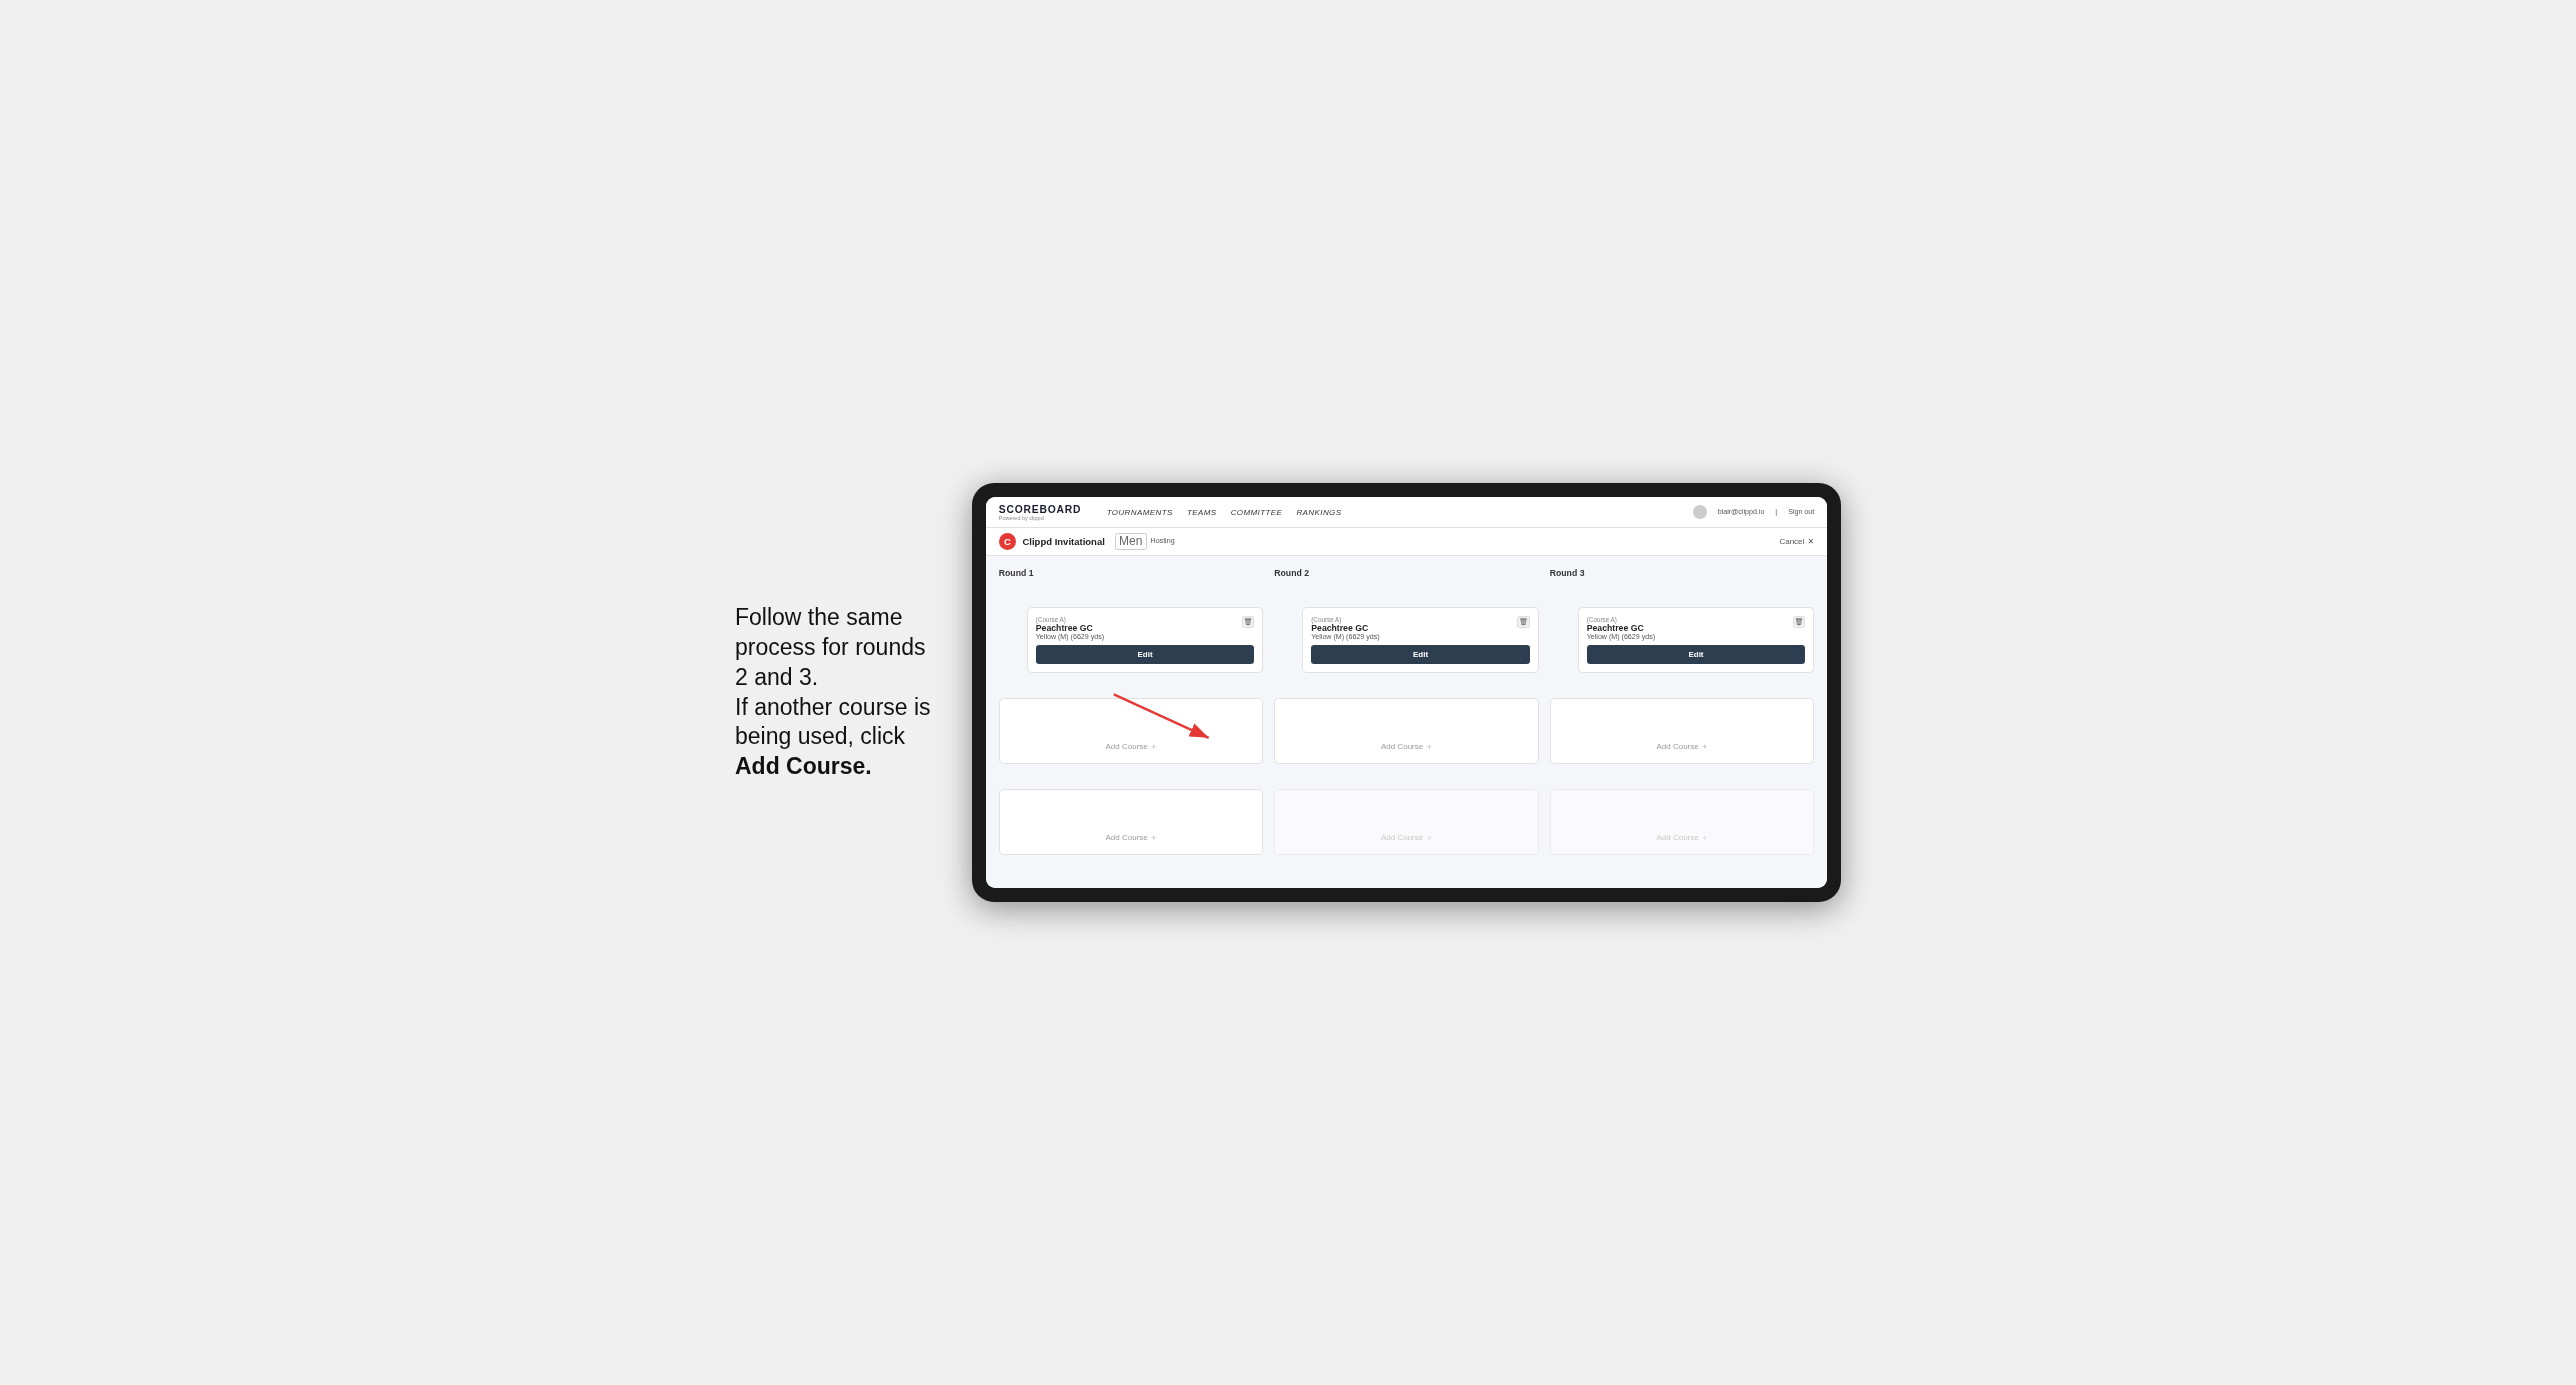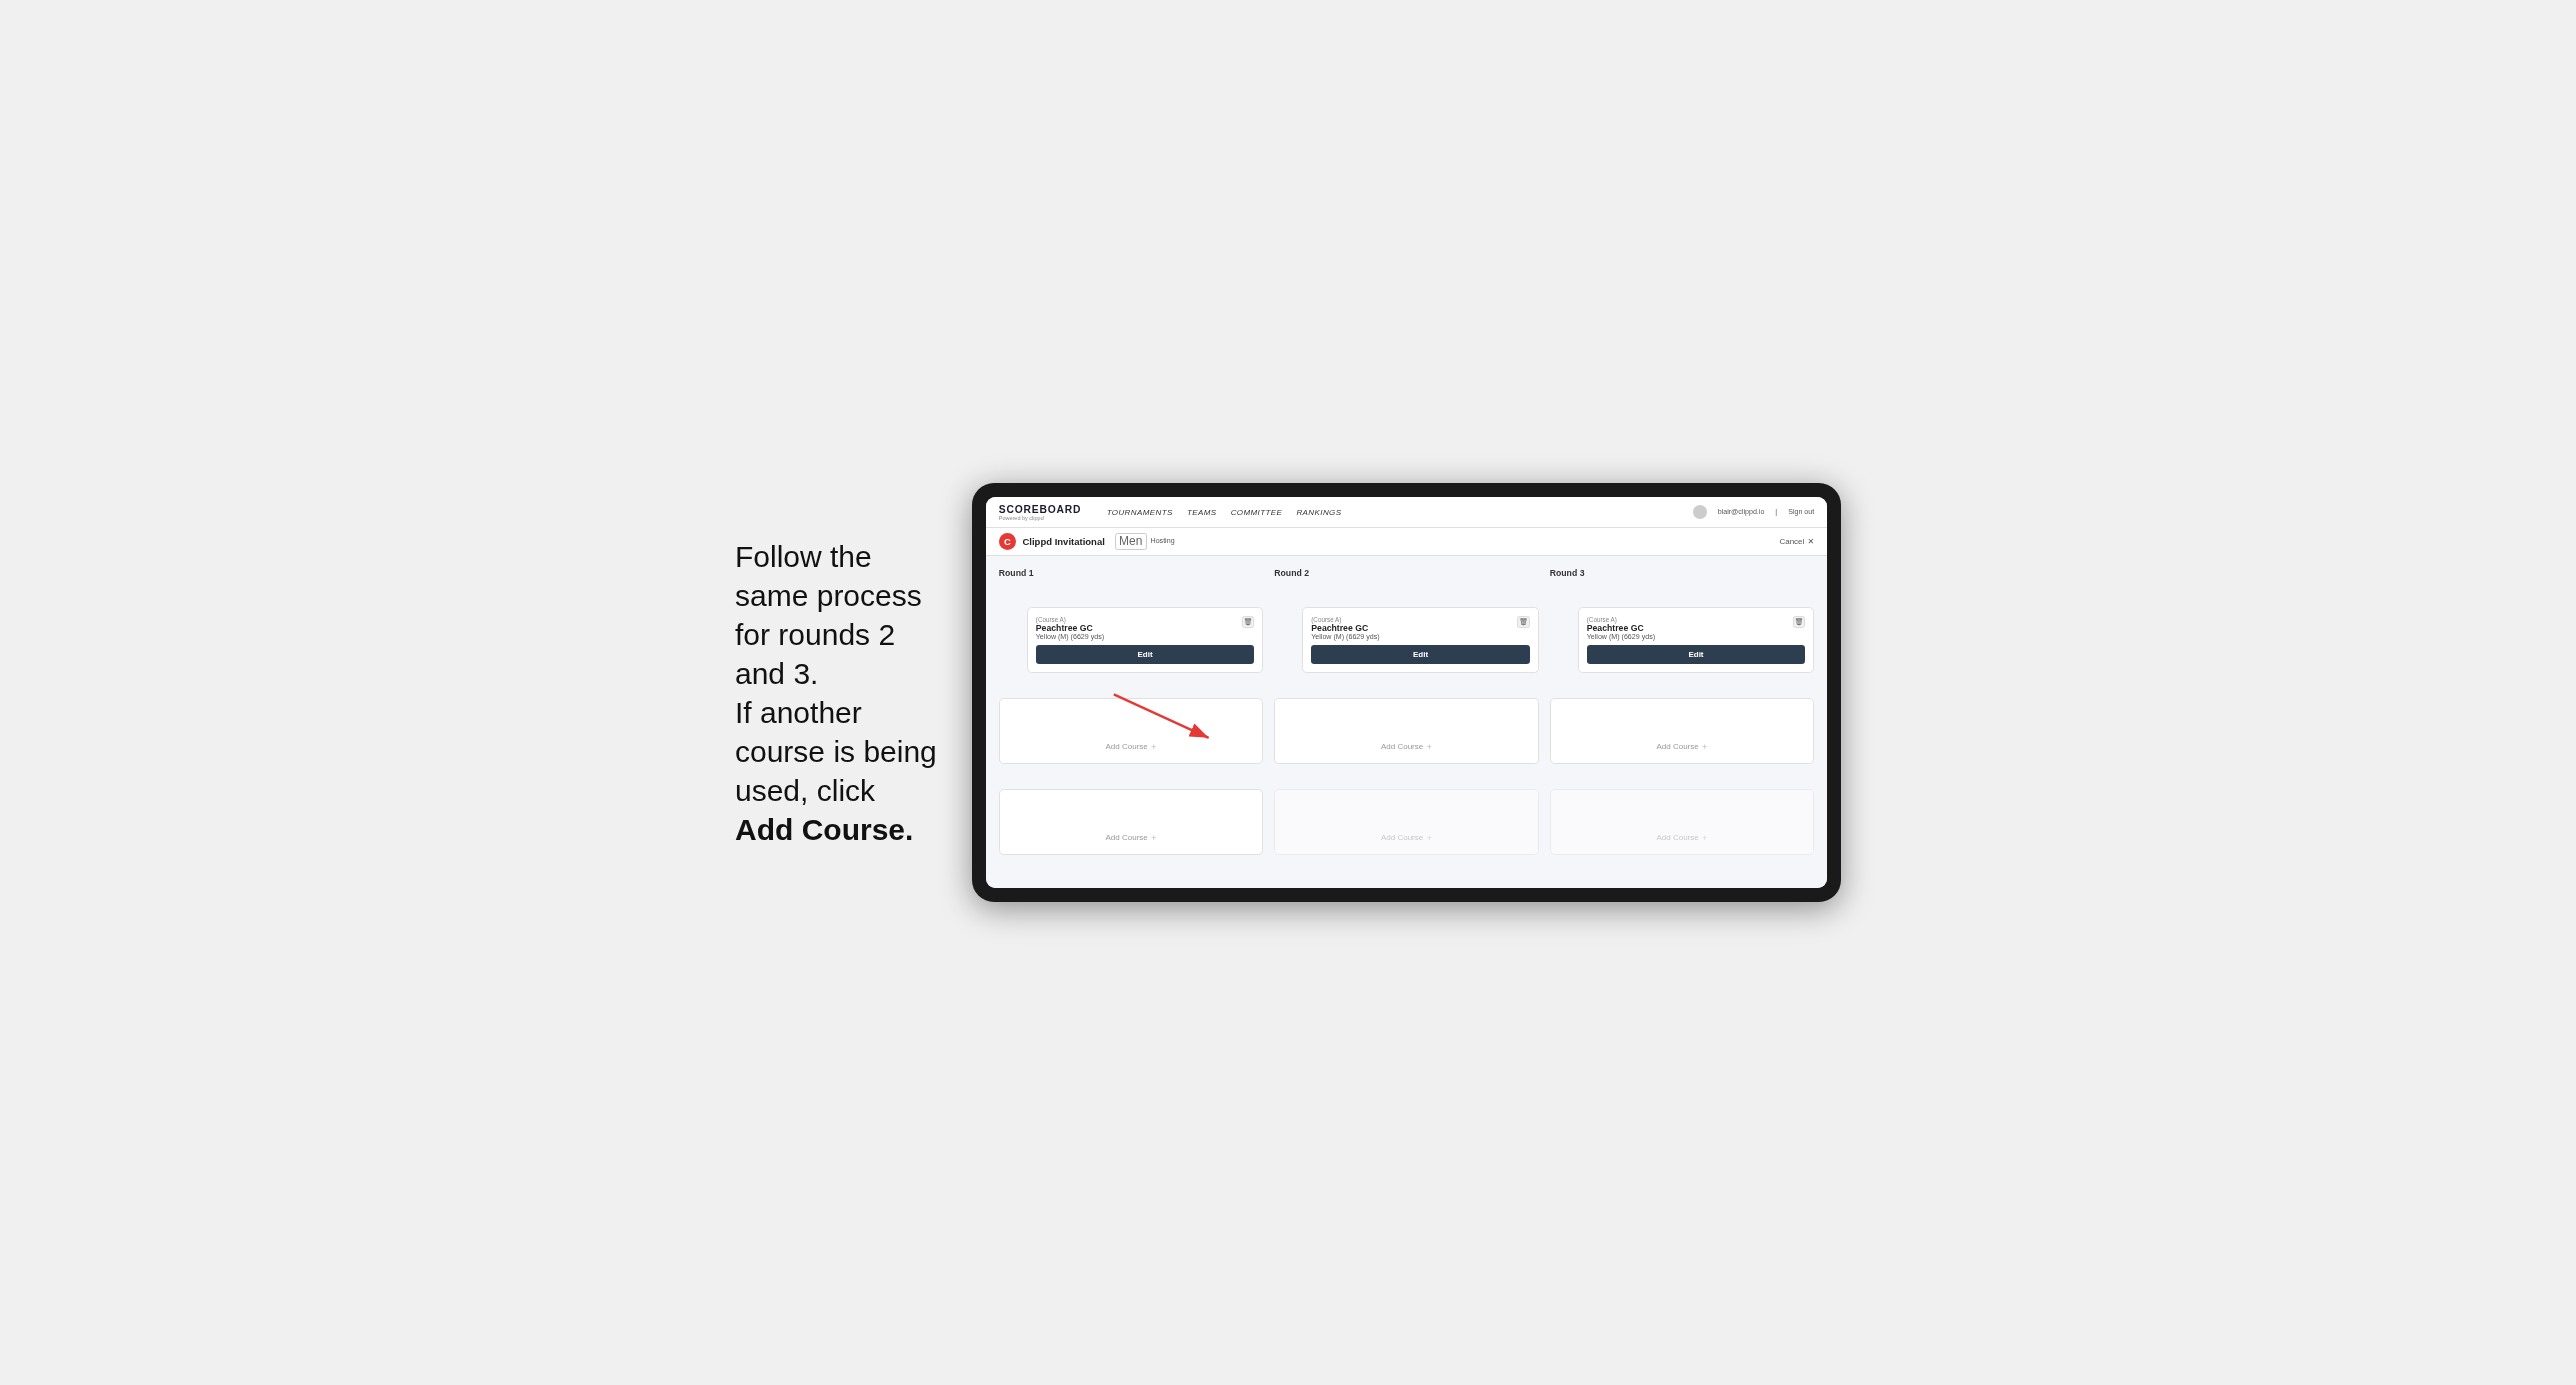--- a/index.html
+++ b/index.html
@@ -16,21 +16,21 @@
     .page-wrapper {
       display: flex;
       align-items: center;
       gap: 32px;
       width: 100%;
       max-width: 1106px;
     }
 
     .instruction-text {
       flex: 0 0 205px;
-      font-size: 30px;
+      font-size: 23px;
       line-height: 1.3;
       color: #111;
     }
     .instruction-text strong {
       font-weight: 900;
     }
 
     
     .tablet-frame {
       flex: 1;

